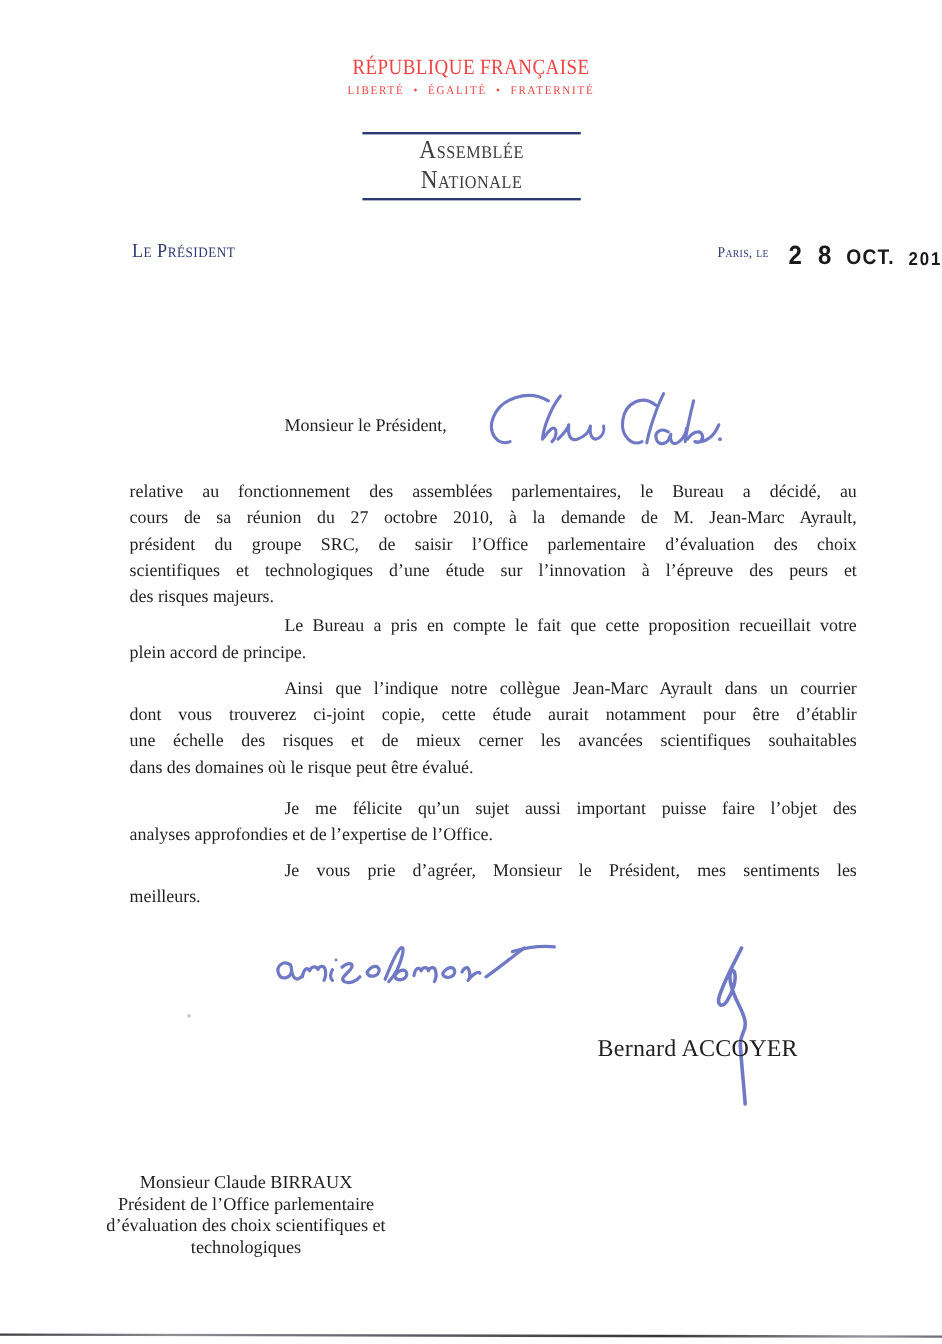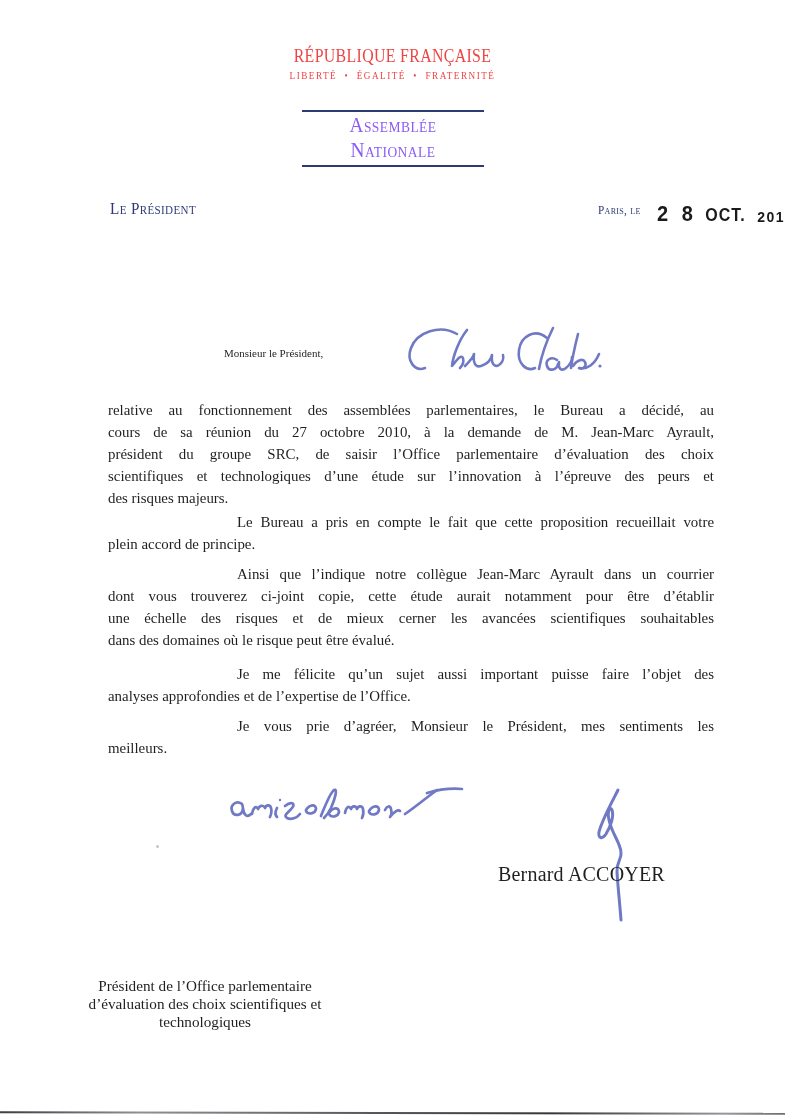--- a/index.html
+++ b/index.html
@@ -5,34 +5,34 @@
   html,body { margin:0; padding:0; background:#ffffff; }
   .page {
     position:relative; width:785px; height:1120px; background:#ffffff;
     overflow:hidden; font-family:"Liberation Serif", serif; color:#1f1f1f;
   }
 
   
   .letterhead { position:absolute; top:46px; left:0; width:100%; text-align:center; color:#ef4444; }
   .republic { font-size:18px; letter-spacing:.4px; transform:scaleX(.88); transform-origin:center; }
   .motto { margin-top:3px; font-size:10px; letter-spacing:1.6px; word-spacing:4px; transform:scaleX(.92); transform-origin:center; }
-  .inst { position:absolute; top:110px; left:50%; transform:translateX(-50%); width:182px; text-align:center; color:#8b5cf6; }
+  .inst { position:absolute; top:110px; left:50%; transform:translateX(-50%); width:182px; text-align:center; color:#404040; }
   .rule { height:2px; background:#2e3a74; }
   .inst-name { font-variant:small-caps; font-size:21.5px; letter-spacing:.5px; padding:1px 0 2px; transform:scaleX(.9); transform-origin:center; }
 
   
   .president { position:absolute; left:110px; top:199px; color:#2e3a74; font-variant:small-caps; font-size:16.5px; letter-spacing:.4px; transform:scaleX(.92); transform-origin:left; }
   .paris { position:absolute; left:598px; top:203px; color:#2e3a74; font-variant:small-caps; font-size:12.5px; letter-spacing:.3px; transform:scaleX(.9); transform-origin:left; }
   .stamp { position:absolute; left:657px; top:201px; font-family:"Liberation Sans", sans-serif; font-weight:700; color:#1a1a1a; transform:scaleY(1.1); transform-origin:top left; white-space:nowrap; }
   .stamp .day { font-size:20px; letter-spacing:4px; }
   .stamp .month { font-size:16px; letter-spacing:1px; margin-left:4px; }
   .stamp .year { font-size:14px; margin-left:7px; letter-spacing:1.5px; position:relative; top:1px; }
 
   
-  .salutation { position:absolute; left:224px; top:347px; font-size:11px; }
+  .salutation { position:absolute; left:237px; top:347px; font-size:15px; }
   .body-block { position:absolute; left:108px; top:399px; width:606px; font-size:14.9px; }
   .line { line-height:22px; text-align:justify; text-align-last:justify; }
   .line.first { text-indent:129px; }
   .line.last { text-align-last:left; }
   .para { margin:0 0 8px 0; }
   .para.p1 { margin-bottom:2px; }
   .para.p3 { margin-bottom:12px; }
 
   .signer { position:absolute; left:498px; top:863px; font-size:20px; letter-spacing:.2px; }
 
@@ -139,20 +139,21 @@
     <path d="M 205,13 C 215,10 228,8 240,9"></path>
   </svg>
 
   <svg class="hw sig" viewBox="0 0 50 140" role="img" aria-label="signature manuscrite">
     <path d="M 38,6 C 32,18 22,36 19,48 C 18,54 22,56 26,50 C 31,42 34,32 32,26 C 30,22 27,27 29,36 C 32,50 40,58 41,68 C 42,76 36,78 37,88 C 38,104 40,122 41,136"></path>
   </svg>
 
   <div class="signer">Bernard ACCOYER</div>
 
   <div class="recipient">
+    <div>Monsieur Claude BIRRAUX</div>
     <div>Président de l’Office parlementaire</div>
     <div>d’évaluation des choix scientifiques et</div>
     <div>technologiques</div>
   </div>
 
   <div class="speck"></div>
   <div class="scan-line"></div>
 </div>
 
 </body></html>

